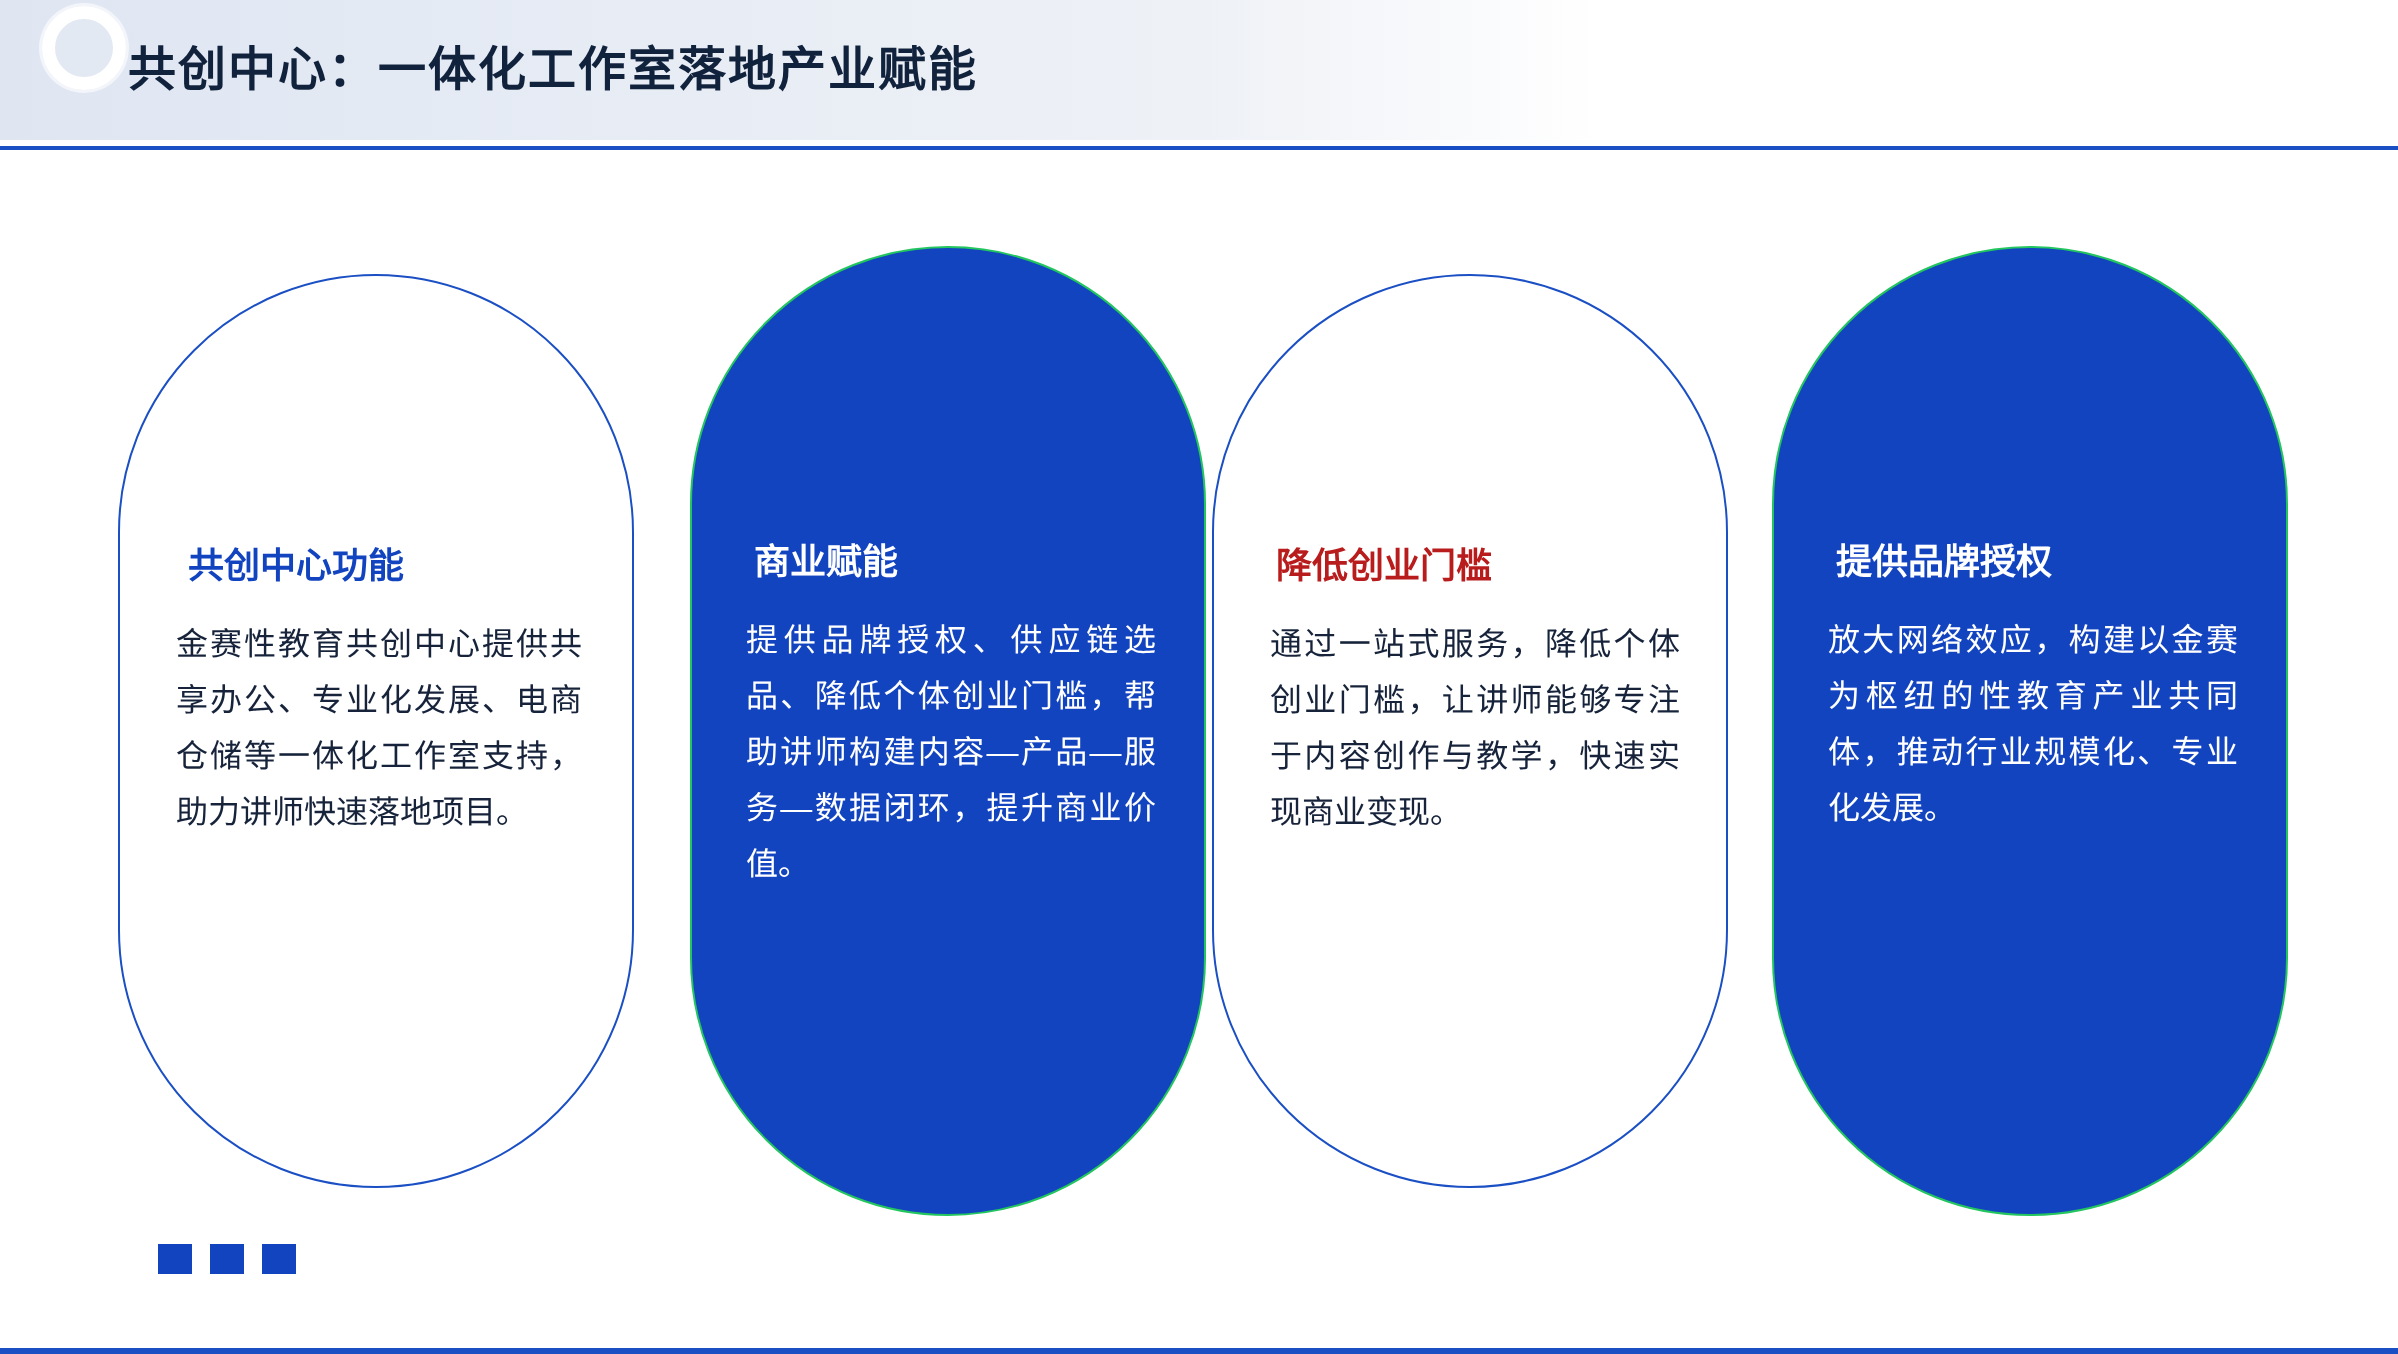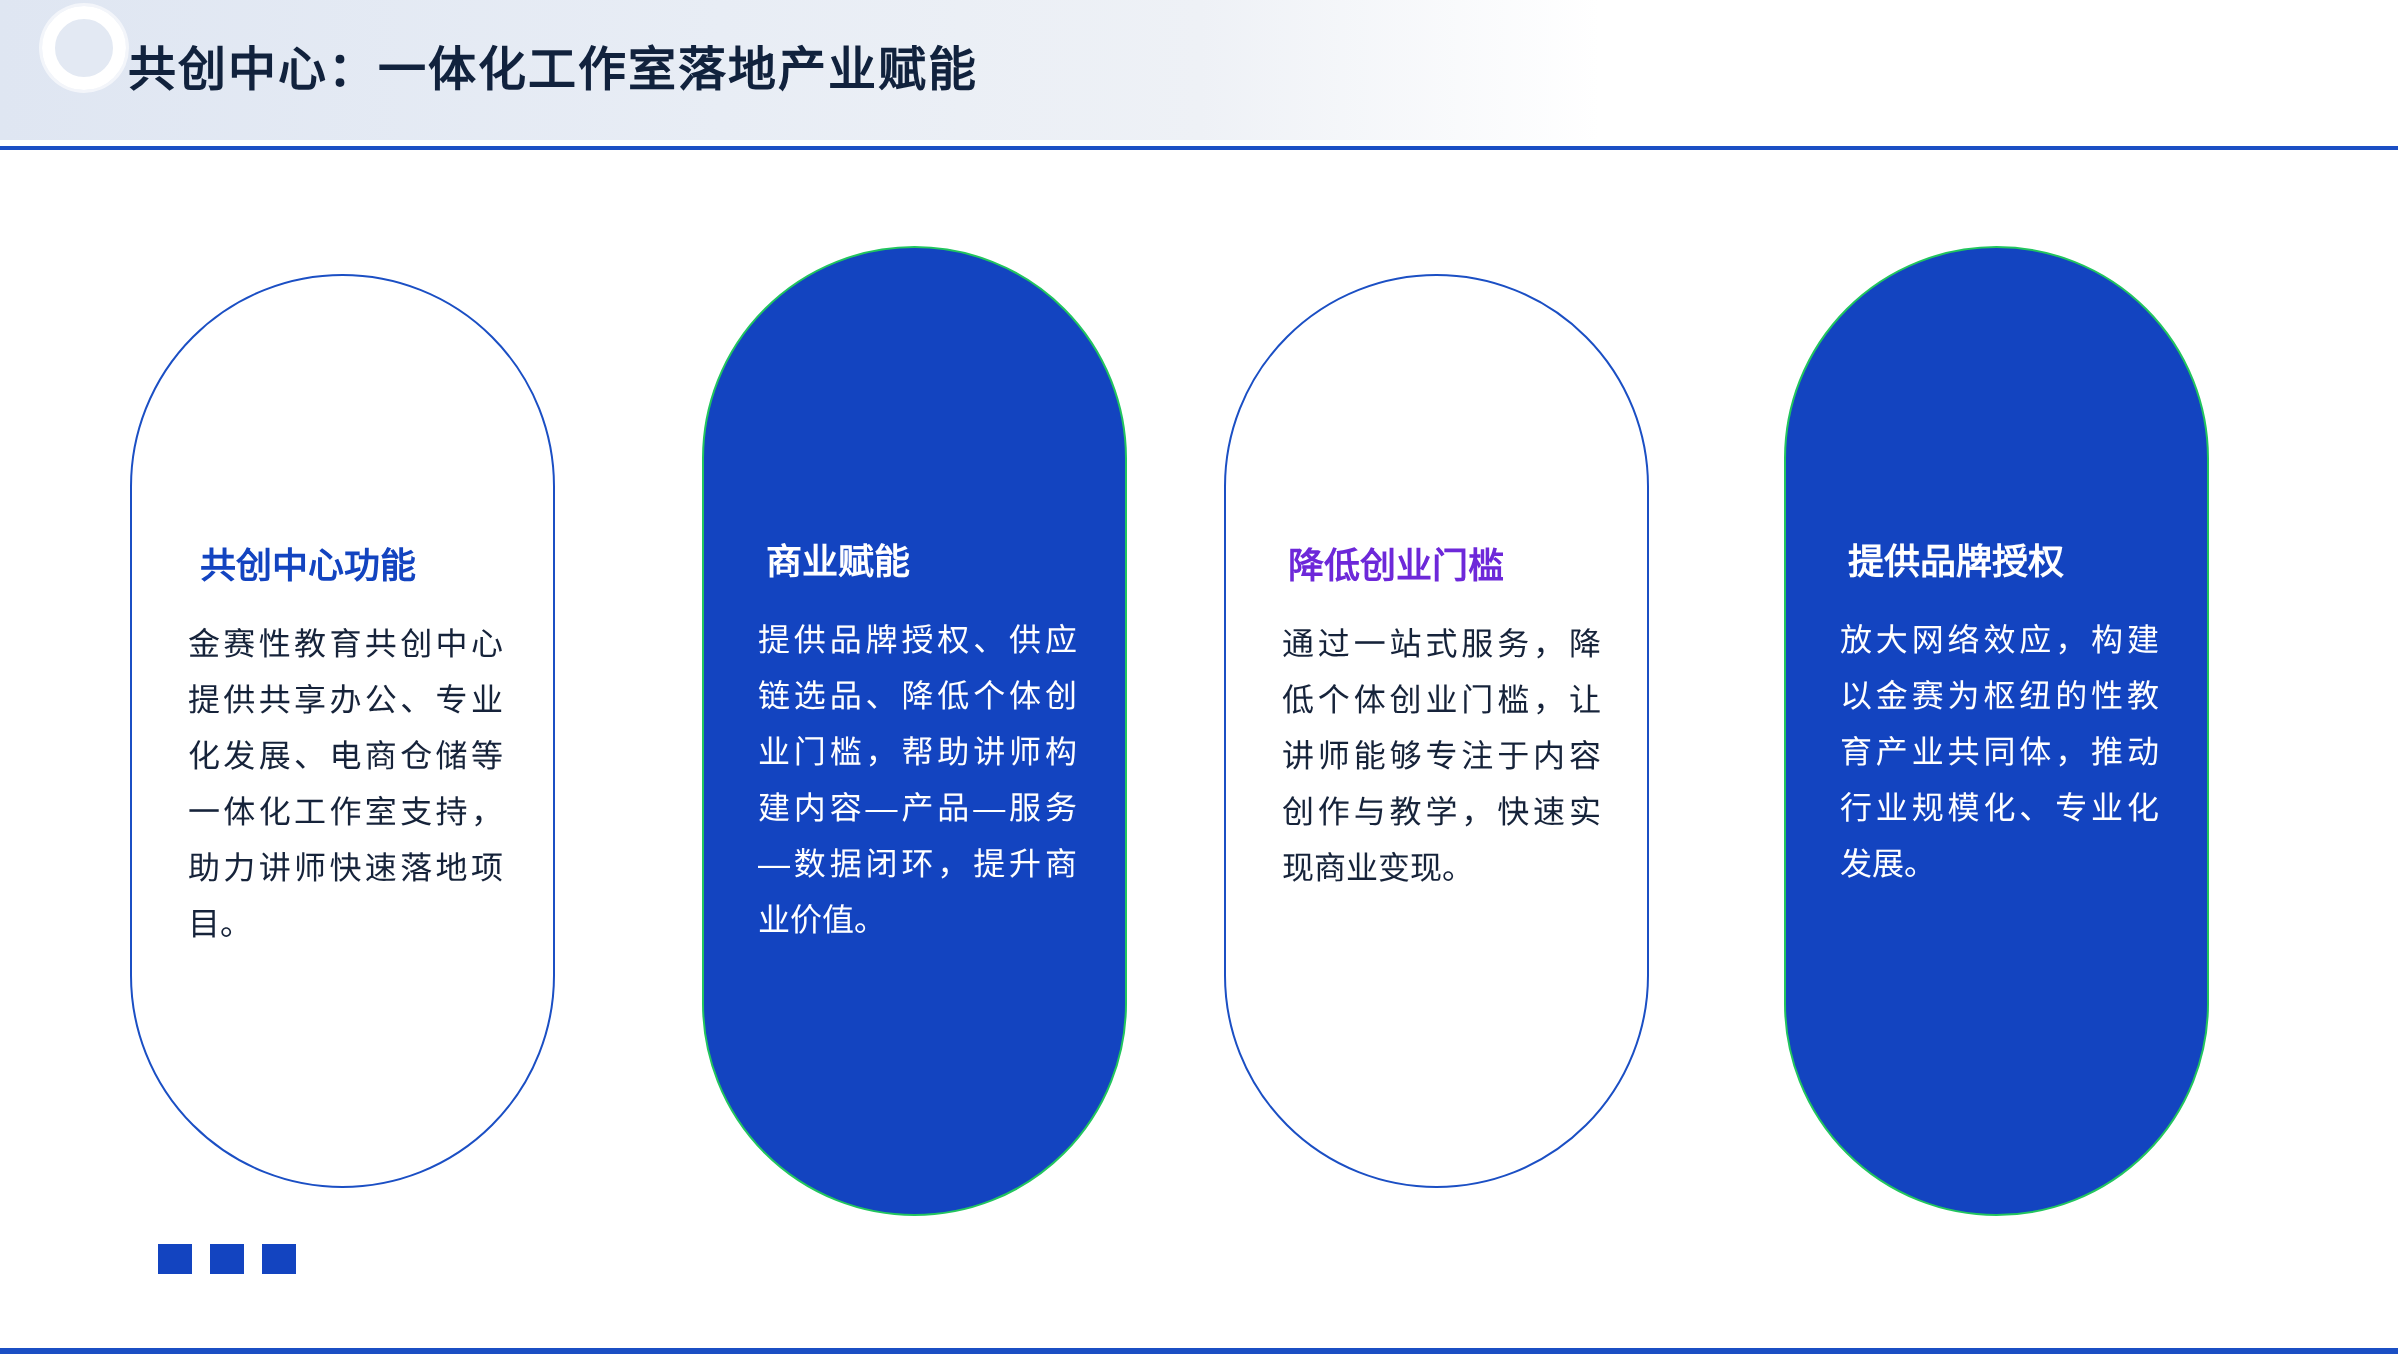--- a/index.html
+++ b/index.html
@@ -75,25 +75,24 @@
   .cards {
     position: absolute;
     left: 0;
     top: 148px;
     width: 2398px;
     height: 1050px;
   }
   .card {
     position: absolute;
     top: 126px;
-    width: 425px;
+    width: 516px;
     height: 914px;
     border-radius: 258px;
     box-sizing: border-box;
-    margin-left: 12px;
   }
   .card.outline {
     background: #ffffff;
     border: 2px solid #1b4fc4;
   }
   .card.filled {
     background: #1344c0;
     border: 2px solid #22c55e;
   }
   .card-0 { left: 118px; }
@@ -108,21 +107,21 @@
     text-align: left;
     padding: 0 62px;
     box-sizing: border-box;
     font-size: 36px;
     font-weight: bold;
     line-height: 44px;
     white-space: nowrap;
   }
   .card-0 .card-title { top: 268px; padding-left: 68px; color: #1344c0; }
   .card-1 .card-title { top: 292px; padding-left: 62px; color: #ffffff; }
-  .card-2 .card-title { top: 268px; padding-left: 62px; color: #6d28d9; }
+  .card-2 .card-title { top: 268px; padding-left: 62px; color: #b91c1c; }
   .card-3 .card-title { top: 292px; padding-left: 62px; color: #ffffff; }
 
   .card-body {
     position: absolute;
     left: 0;
     right: 0;
     padding: 0 52px;
     box-sizing: border-box;
     font-size: 32px;
     line-height: 56px;

